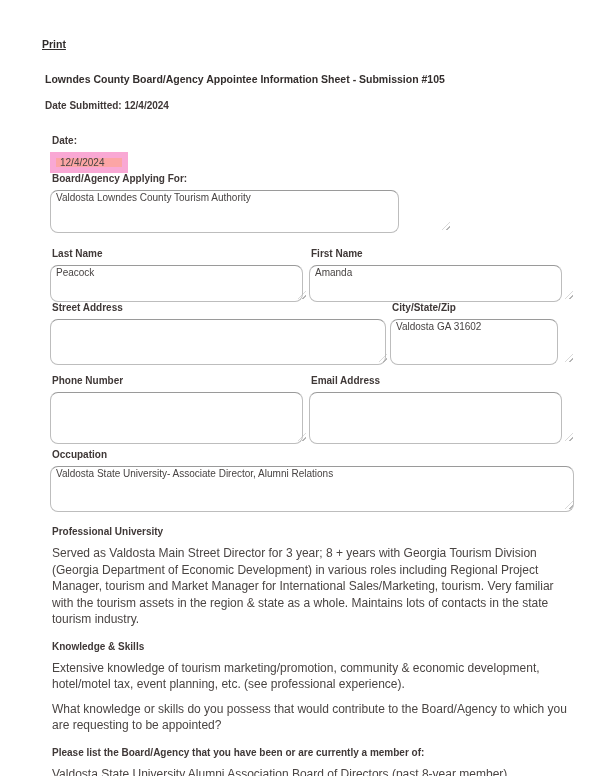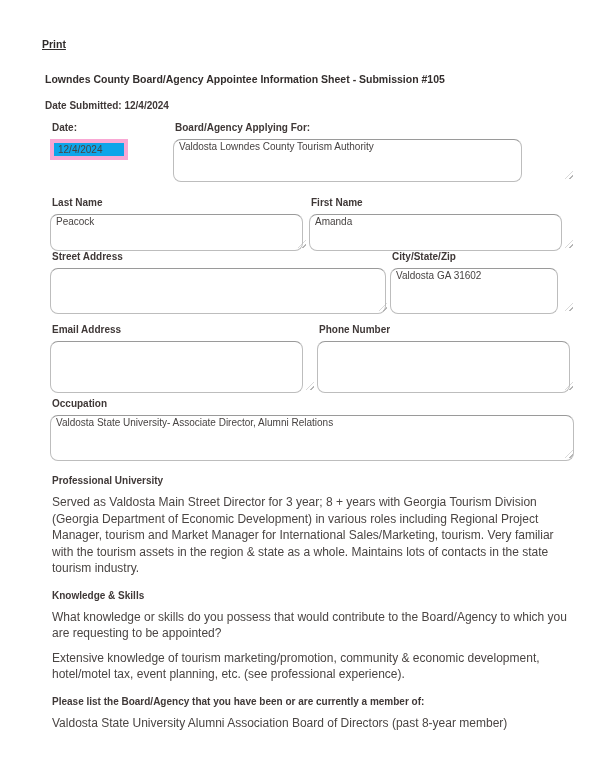--- a/index.html
+++ b/index.html
@@ -24,21 +24,21 @@
     font-size:10.5px; font-weight:bold; color:#332e2d;
   }
   .date-submitted {
     margin:15px 0 0 45px;
     font-size:10px; font-weight:bold; color:#3f3837;
   }
 
   .form { margin-left:50px; width:526px; }
 
   .row { display:flex; }
-  .row-1 { margin-top:11px; }
+  .row-1 { margin-top:24px;flex-direction:column; }
   .row-2 { margin-top:15px; }
   .row-3 { }
   .row-4 { margin-top:10px; }
   .row-5 { margin-top:5px; }
 
   .col { display:flex; flex-direction:column; }
   .col-date { width:123px; }
   .col-board { width:403px; }
   .col-half-l { width:259px;justify-content:center; }
   .col-half-r { width:267px; }
@@ -46,21 +46,21 @@
   .col-city { width:186px; }
   .col-full { width:526px; }
 
   .field-label {
     font-size:10px; font-weight:bold; color:#3f3837;
     padding-left:2px; margin-bottom:5px; line-height:12px;
   }
 
   input.text-input {
     width:78px; height:21px;
-    border:4px solid #f9a8d4; background:#0ea5e9;
+    border:6px solid #f9a8d4; background:#fca5a5;
     font-family:"Liberation Sans", sans-serif;
     font-size:10px; color:#474342;
     padding:0 4px; border-radius:0;
   }
 
   .ta-wrap { position:relative; }
   .ta-wrap::after {
     content:""; position:absolute; right:3px; bottom:3px;
     width:8px; height:8px; pointer-events:none;
     background:repeating-linear-gradient(-45deg, transparent 0 2px, #b5b5b5 2px 3px);
@@ -142,47 +142,47 @@
       </div>
       <div class="col col-city">
         <div class="field-label">City/State/Zip</div>
         <div class="ta-wrap">
           <textarea class="ta ta-city" style="">Valdosta GA 31602</textarea>
         </div>
       </div>
     </div>
 
     <div class="row row-4">
-      <div class="col col-half-r">
-        <div class="field-label">Email Address</div>
+      <div class="col col-half-l">
+        <div class="field-label">Phone Number</div>
         <div class="ta-wrap">
           <textarea class="ta ta-phone" style=""></textarea>
         </div>
       </div>
-      <div class="col col-half-l">
-        <div class="field-label">Phone Number</div>
+      <div class="col col-half-r">
+        <div class="field-label">Email Address</div>
         <div class="ta-wrap">
           <textarea class="ta ta-phone" style=""></textarea>
         </div>
       </div>
     </div>
 
     <div class="row row-5">
       <div class="col col-full">
         <div class="field-label">Occupation</div>
         <div class="ta-wrap">
           <textarea class="ta ta-occupation" style="">Valdosta State University- Associate Director, Alumni Relations</textarea>
         </div>
       </div>
     </div>
 
     <div class="section-heading first">Professional University</div>
     <div class="para">Served as Valdosta Main Street Director for 3 year; 8 + years with Georgia Tourism Division (Georgia Department of Economic Development) in various roles including Regional Project Manager, tourism and Market Manager for International Sales/Marketing, tourism. Very familiar with the tourism assets in the region &amp; state as a whole. Maintains lots of contacts in the state tourism industry.</div>
 
     <div class="section-heading">Knowledge &amp; Skills</div>
+    <div class="para">Extensive knowledge of tourism marketing/promotion, community &amp; economic development, hotel/motel tax, event planning, etc. (see professional experience).</div>
     <div class="para">What knowledge or skills do you possess that would contribute to the Board/Agency to which you are requesting to be appointed?</div>
-    <div class="para">Extensive knowledge of tourism marketing/promotion, community &amp; economic development, hotel/motel tax, event planning, etc. (see professional experience).</div>
 
     <div class="section-heading">Please list the Board/Agency that you have been or are currently a member of:</div>
     <div class="para">Valdosta State University Alumni Association Board of Directors (past 8-year member)</div>
 
   </div>
 </div>
 
 </body></html>

